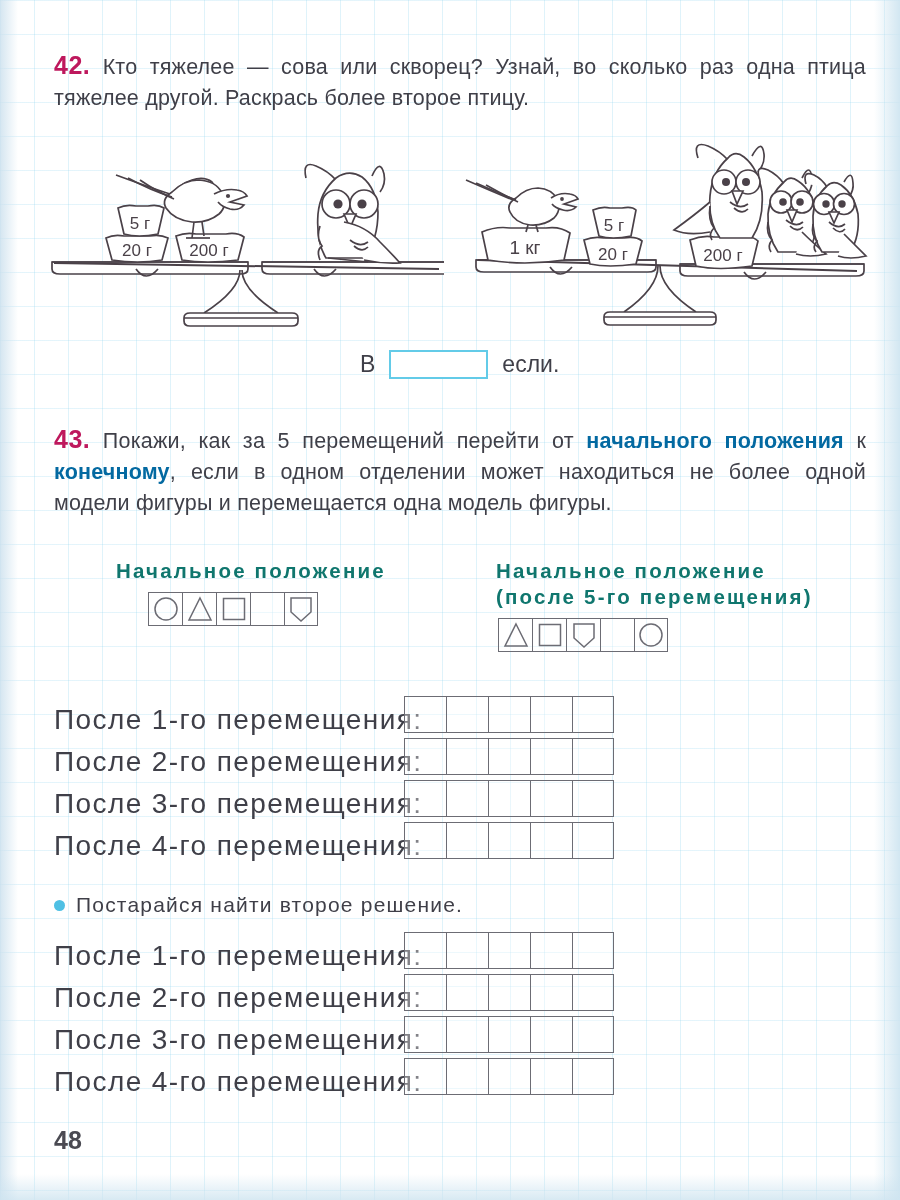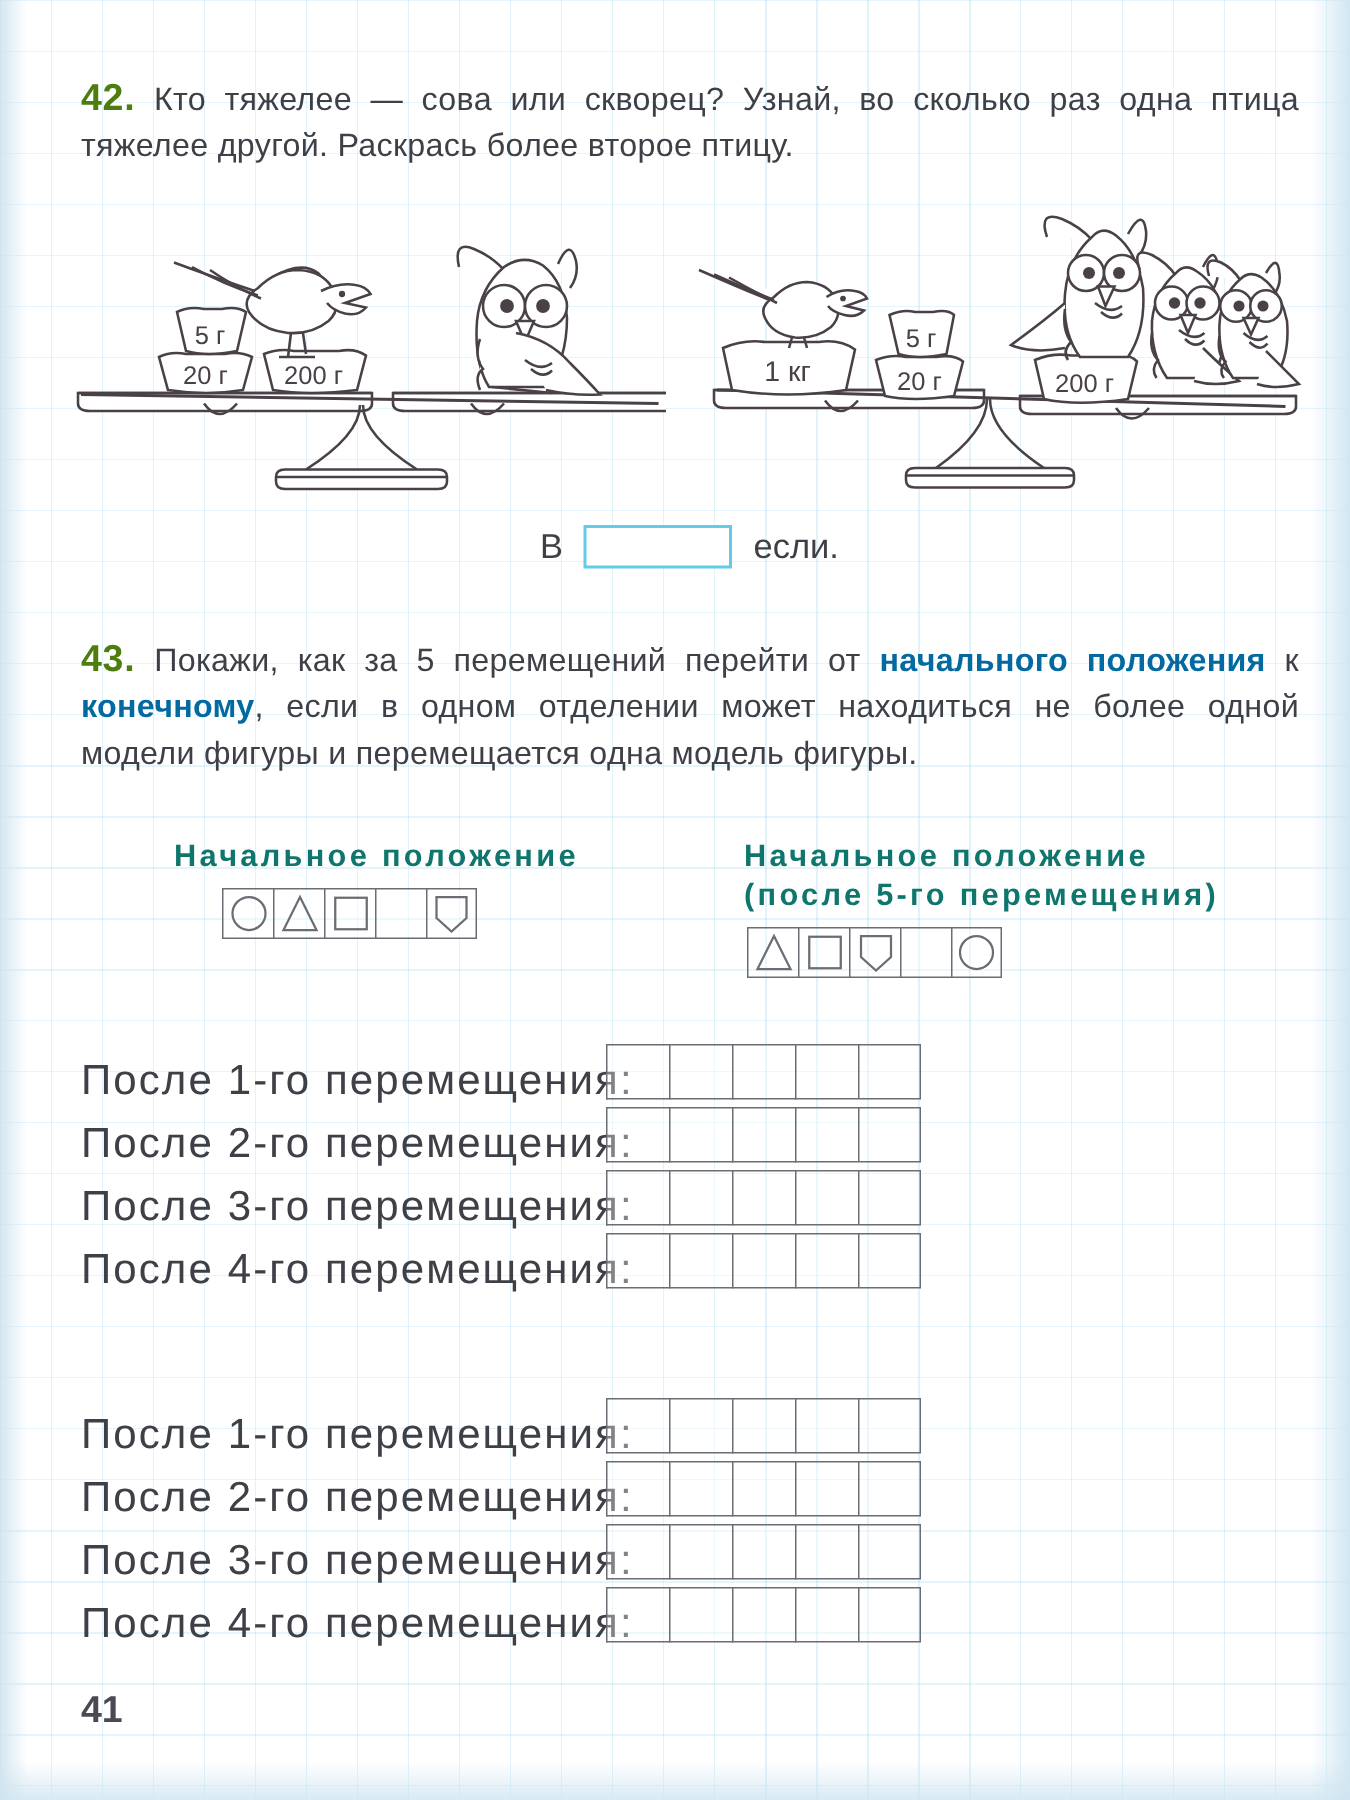--- a/index.html
+++ b/index.html
@@ -33,21 +33,21 @@
   .edge-shade-b{
     position:absolute;bottom:0;left:0;width:100%;height:26px;
     background:linear-gradient(to top, rgba(206,228,240,.8), rgba(255,255,255,0));
     z-index:0;pointer-events:none;
   }
   .page{position:absolute;inset:0;z-index:2;}
 
   
   .task{position:absolute;}
   .tasknum{
-    color:#4d7c0f;font-weight:bold;font-size:25px;
+    color:#be185d;font-weight:bold;font-size:25px;
     letter-spacing:.5px;
   }
   .tasktext{
     font-size:21.5px;line-height:31px;color:#3f3f48;
     text-align:justify;
     letter-spacing:.2px;
   }
   .tasktext b{font-weight:bold;color:#0369a1;}
 
   
@@ -376,20 +376,24 @@
       <div class="move-label" style="left: 54px; top: 830px;">После  4-го  перемещения:</div>
       <div class="row-grid" style="left: 404px; top: 822px;">
         <div class="cell"></div>
         <div class="cell"></div>
         <div class="cell"></div>
         <div class="cell"></div>
         <div class="cell"></div>
       </div>
     </div>
 
+  <div class="bullet-line" style="left:54px;top:893px;">
+    <span class="bullet-dot"></span>
+    <span>Постарайся  найти  второе  решение.</span>
+  </div>
 
   <div id="sol2">
       <div class="move-label" style="left: 54px; top: 940px;">После  1-го  перемещения:</div>
       <div class="row-grid" style="left: 404px; top: 932px;">
         <div class="cell"></div>
         <div class="cell"></div>
         <div class="cell"></div>
         <div class="cell"></div>
         <div class="cell"></div>
       </div>
@@ -412,14 +416,14 @@
       <div class="move-label" style="left: 54px; top: 1066px;">После  4-го  перемещения:</div>
       <div class="row-grid" style="left: 404px; top: 1058px;">
         <div class="cell"></div>
         <div class="cell"></div>
         <div class="cell"></div>
         <div class="cell"></div>
         <div class="cell"></div>
       </div>
     </div>
 
-  <div class="page-num">41</div>
+  <div class="page-num">48</div>
 </div>
 
 </body></html>

